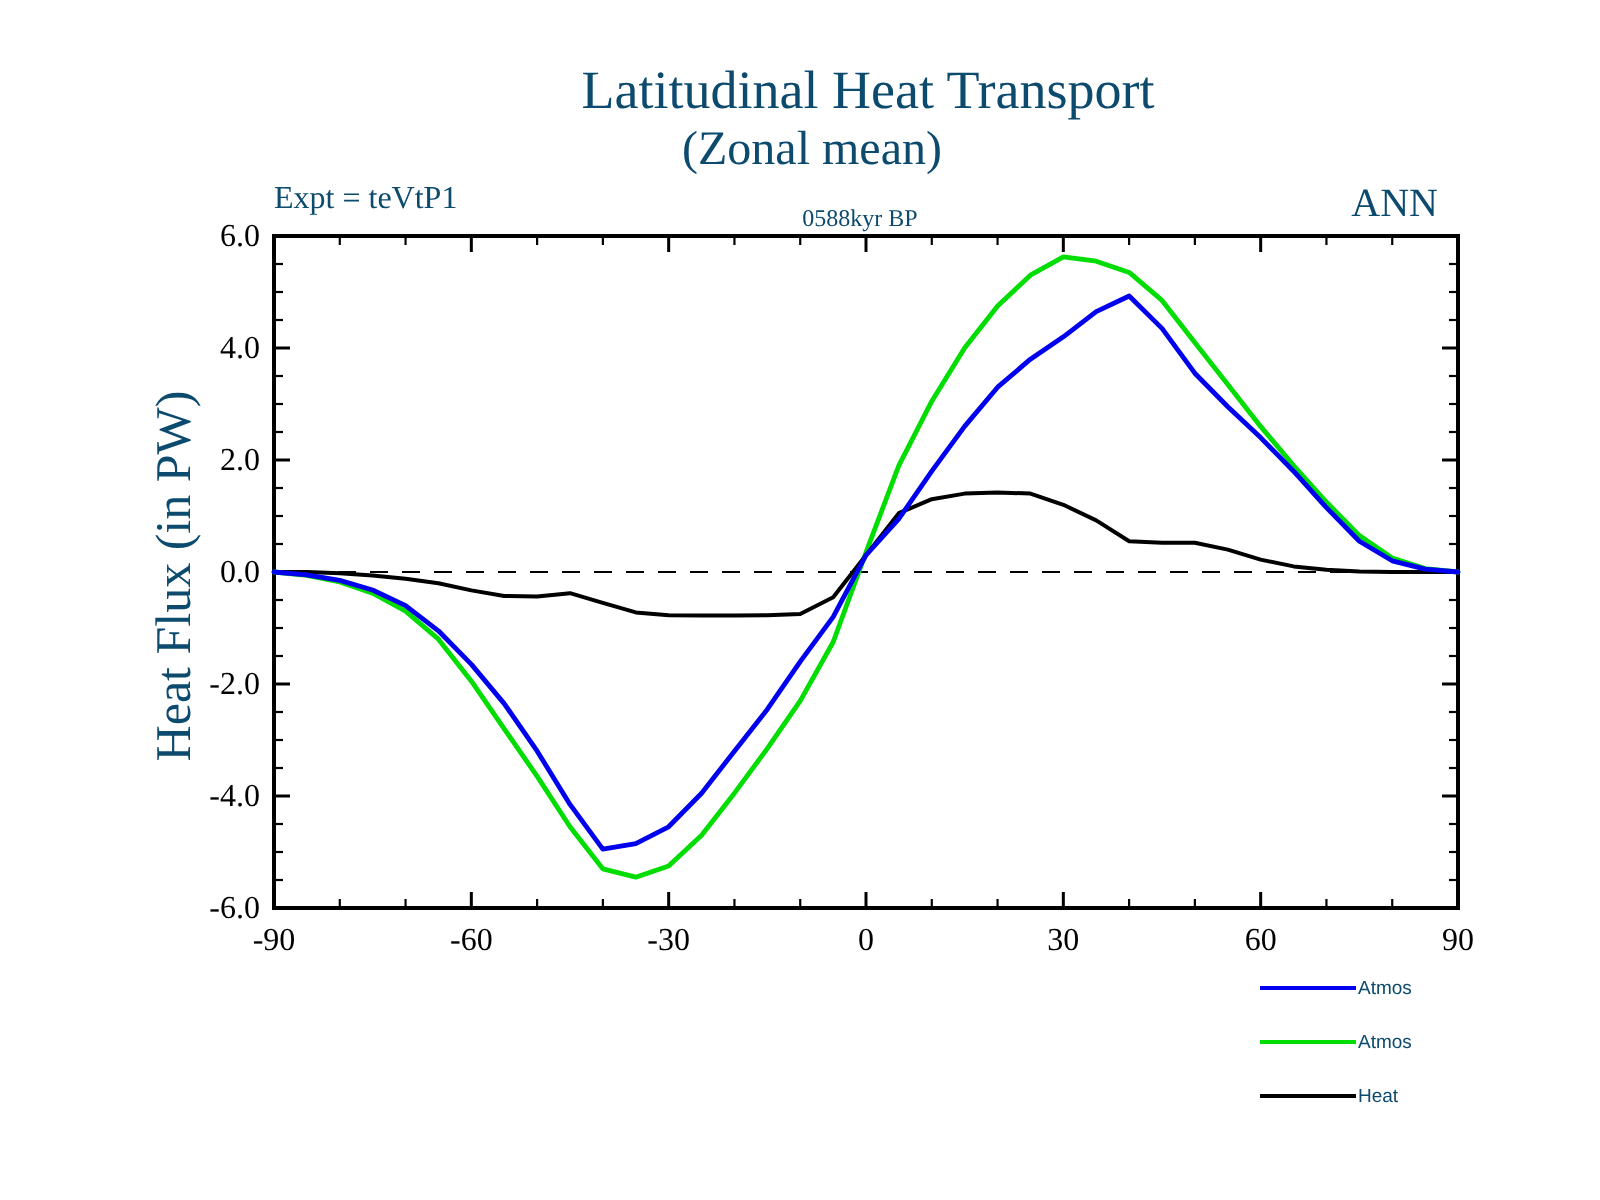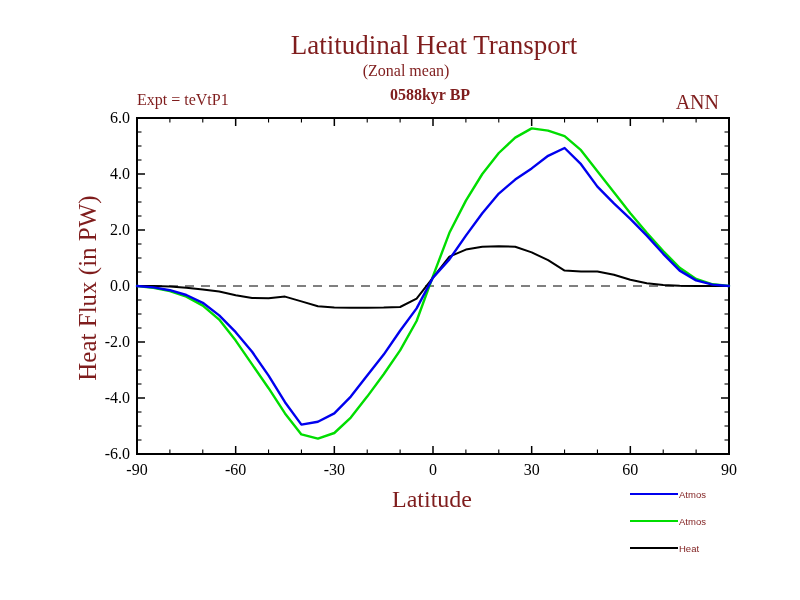--- a/index.html
+++ b/index.html
@@ -1,22 +1,22 @@
 <!DOCTYPE html>
 <html><head>
 <meta charset="utf-8">
 <style>
   html,body{margin:0;padding:0;background:#ffffff;}
   #page{position:relative;width:800px;height:600px;background:#ffffff;overflow:hidden;
-        font-family:"Liberation Serif", serif;color:#7f1d1d;}
+        font-family:"Liberation Serif", serif;color:#0c4a6e;}
   .abs{position:absolute;white-space:nowrap;}
   .ctr{transform:translateX(-50%);}
   #title{top:30px;left:434px;font-size:27px;}
-  #subtitle{top:62px;left:406px;font-size:16px;font-family:Liberation Serif, serif;}
-  #time-label{top:86px;left:430px;font-size:16px;font-weight:bold;}
+  #subtitle{top:62px;left:406px;font-size:24px;font-family:Liberation Serif, serif;}
+  #time-label{top:102px;left:430px;font-size:12px;}
   #expt-label{top:91px;left:137px;font-size:16px;}
   #season-label{top:91px;left:719px;transform:translateX(-100%);font-size:20px;}
   #ylabel{top:288px;left:88px;transform:translate(-50%,-50%) rotate(-90deg);font-size:25px;}
   #xlabel{top:486px;left:432px;font-size:24px;}
   #chart-svg{position:absolute;top:0;left:0;}
   svg text{font-family:"Liberation Serif", serif;fill:#000;}
   #legend{position:absolute;left:630px;top:487px;}
   .legend-row{display:flex;align-items:center;height:14px;margin-bottom:13px;}
   .legend-swatch{display:inline-block;width:48px;height:0;border-top:2px solid #000;}
   .legend-label{font-family:"Liberation Sans", sans-serif;font-size:9.5px;margin-left:1px;text-align:center;}
@@ -24,21 +24,20 @@
 </head>
 <body>
 
 <div id="page">
   <div class="abs ctr" id="title">Latitudinal Heat Transport</div>
   <div class="abs ctr" id="subtitle">(Zonal mean)</div>
   <div class="abs ctr" id="time-label">0588kyr BP</div>
   <div class="abs" id="expt-label">Expt = teVtP1</div>
   <div class="abs" id="season-label">ANN</div>
   <div class="abs" id="ylabel">Heat Flux (in PW)</div>
-  <div class="abs ctr" id="xlabel">Latitude</div>
 
   <svg id="chart-svg" width="800" height="600">
       <rect x="137" y="118" width="592" height="336" fill="none" stroke="#000" stroke-width="2"></rect>
       <line x1="137" y1="454" x2="137" y2="446" stroke="#000" stroke-width="1.5"></line>
       <line x1="137" y1="118" x2="137" y2="126" stroke="#000" stroke-width="1.5"></line>
       <line x1="169.88888888888889" y1="454" x2="169.88888888888889" y2="449.5" stroke="#000" stroke-width="1.1"></line>
       <line x1="169.88888888888889" y1="118" x2="169.88888888888889" y2="122.5" stroke="#000" stroke-width="1.1"></line>
       <line x1="202.77777777777777" y1="454" x2="202.77777777777777" y2="449.5" stroke="#000" stroke-width="1.1"></line>
       <line x1="202.77777777777777" y1="118" x2="202.77777777777777" y2="122.5" stroke="#000" stroke-width="1.1"></line>
       <line x1="235.66666666666669" y1="454" x2="235.66666666666669" y2="446" stroke="#000" stroke-width="1.5"></line>

